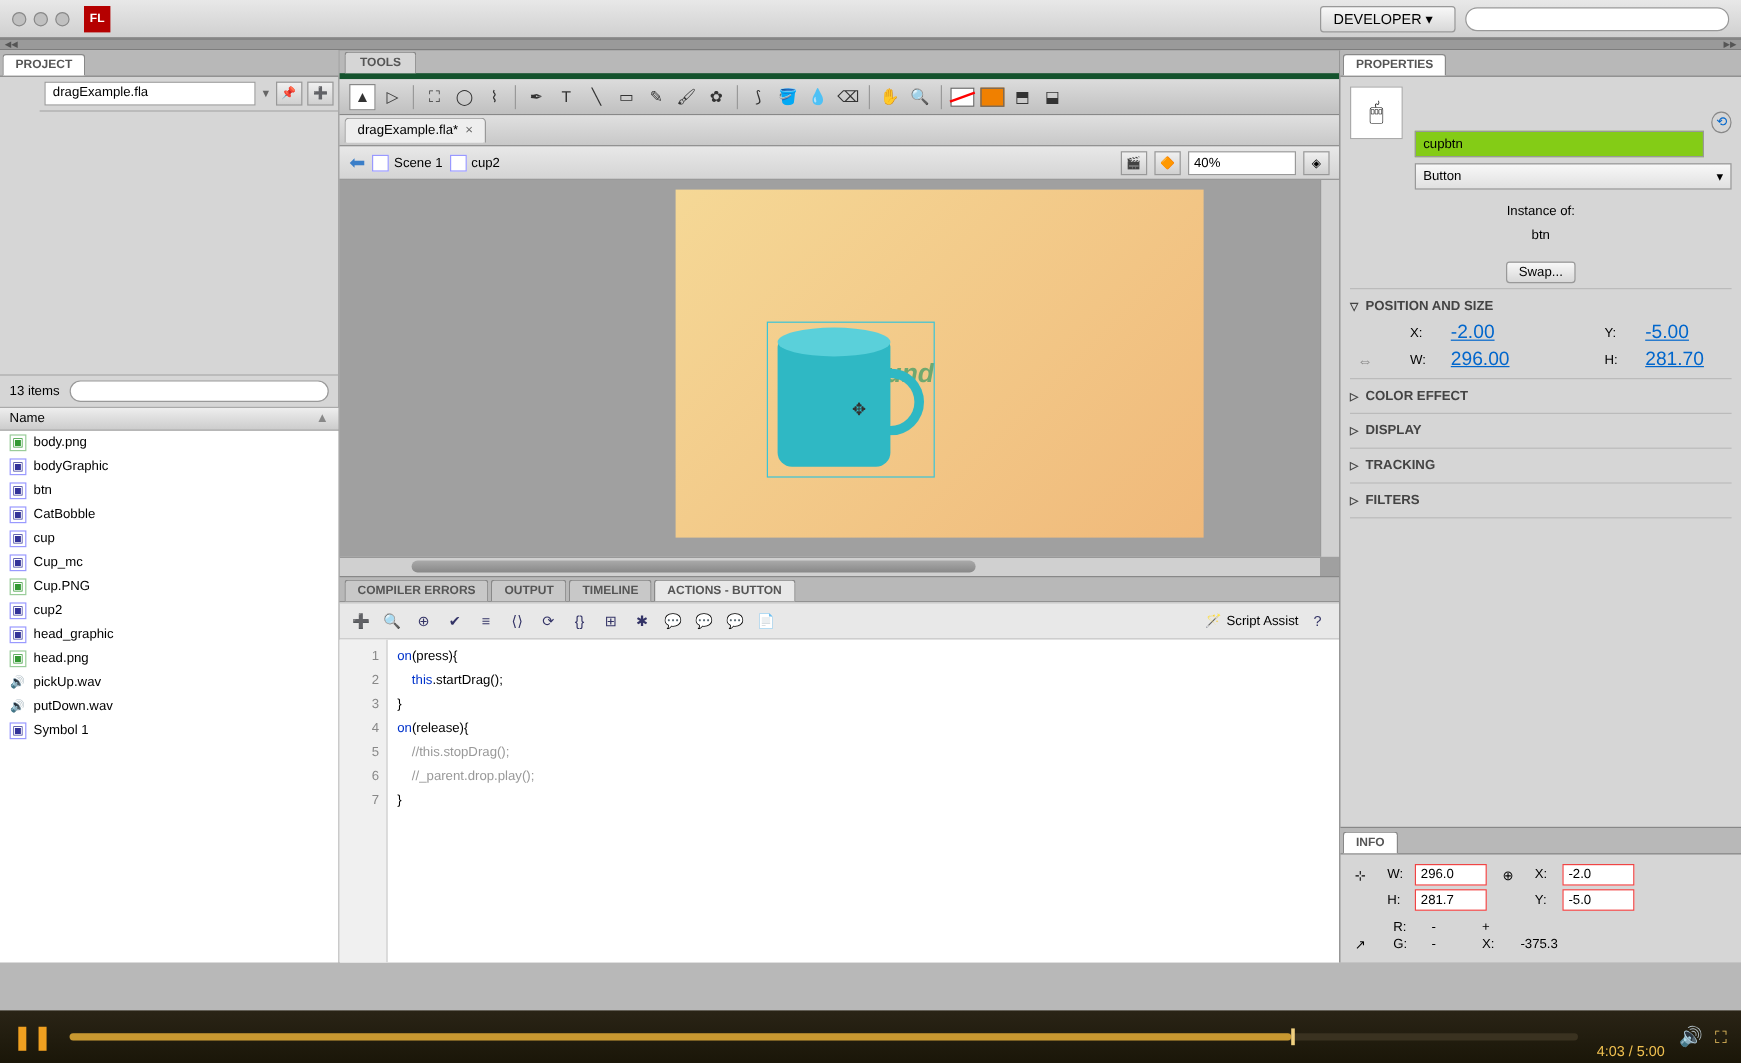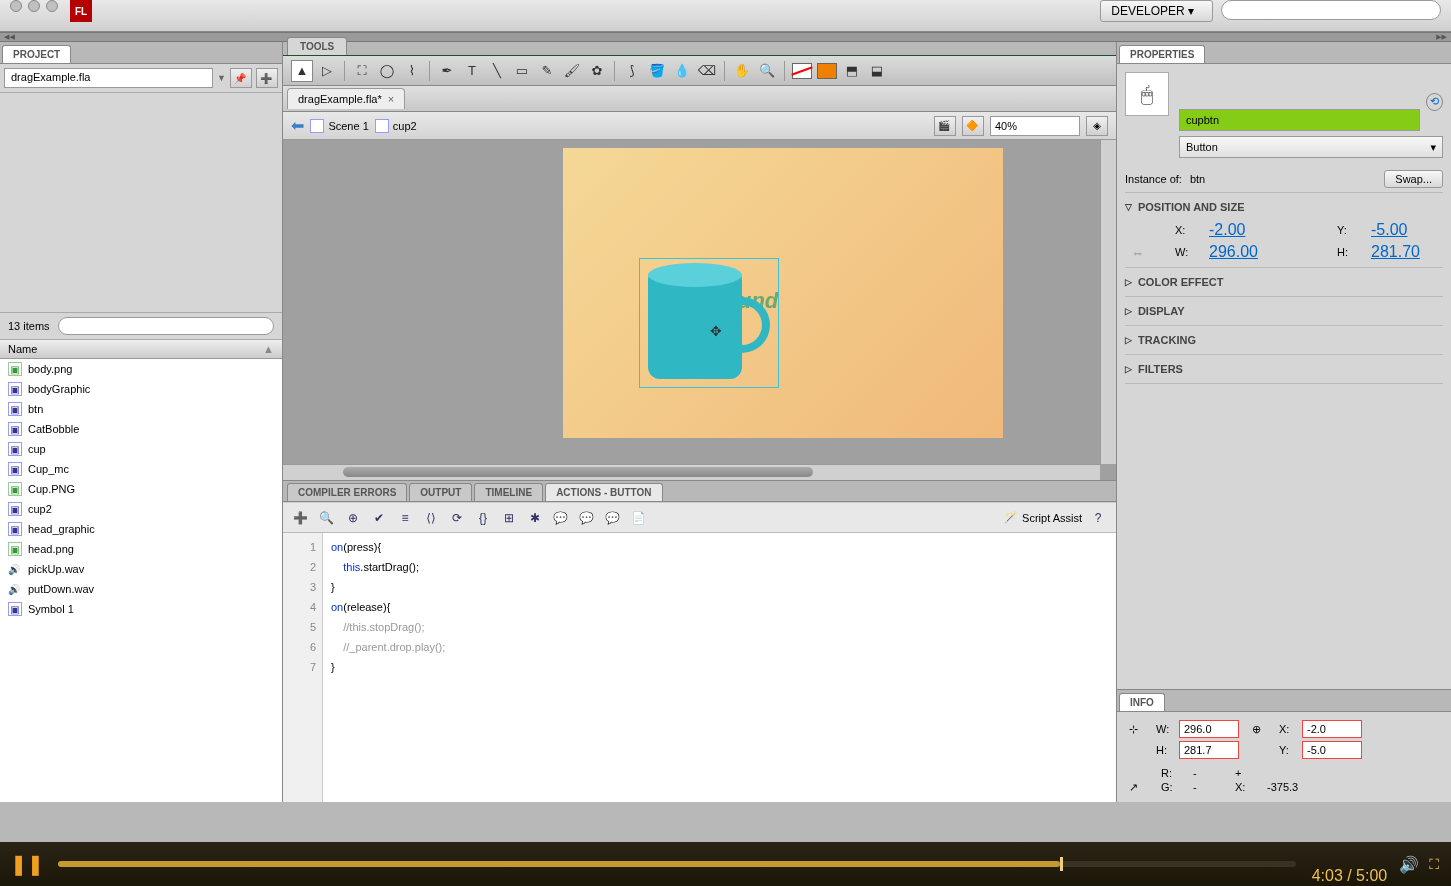--- a/index.html
+++ b/index.html
@@ -1,55 +1,55 @@
 <!DOCTYPE html>
 <html><head>
 <meta charset="utf-8">
 <style>
 * { margin: 0; padding: 0; box-sizing: border-box; font-family: "Lucida Grande", Arial, sans-serif; font-size: 11px; }
 body { width: 1451px; height: 886px; background: #b8b8b8; overflow: hidden; position: relative; }
 
 
-.titlebar { height: 32px; background: linear-gradient(#e8e8e8,#d0d0d0); border-bottom: 1px solid #888; display: flex; align-items: flex-start; padding: 0 10px; }
+.titlebar { height: 32px; background: linear-gradient(#e8e8e8,#d0d0d0); border-bottom: 1px solid #888; display: flex; align-items: center; padding: 0 10px; }
 .traffic { display: flex; gap: 6px; margin-right: 12px; }
 .traffic div { width: 12px; height: 12px; border-radius: 50%; background: #c0c0c0; border: 1px solid #888; }
 .fl-logo { width: 22px; height: 22px; background: #b50000; color: #fff; display: flex; align-items: center; justify-content: center; font-weight: bold; font-size: 10px; }
 .spacer { flex: 1; }
 .workspace-dd { background: linear-gradient(#f8f8f8,#d8d8d8); border: 1px solid #999; padding: 3px 18px 3px 10px; border-radius: 3px; margin-right: 8px; font-size: 12px; cursor: pointer; }
 .search-top { width: 220px; height: 20px; border: 1px solid #999; border-radius: 10px; padding: 2px 8px 2px 22px; background: #fff; position: relative; }
 .search-top::before { content: "🔍"; position: absolute; left: 5px; top: 1px; font-size: 11px; color: #888; }
 
 .resize-bar { height: 10px; background: #9a9a9a; border-top: 1px solid #777; border-bottom: 1px solid #777; display:flex; align-items:center; justify-content: space-between; padding: 0 4px; }
 .resize-bar .tri { font-size: 7px; color: #555; }
 
 
 .main { display: flex; height: 760px; }
 
 
 .left { width: 283px; background: #d6d6d6; display: flex; flex-direction: column; border-right: 1px solid #888; }
 .panel-tab-row { display: flex; background: #b8b8b8; border-bottom: 1px solid #888; height: 22px; align-items: flex-end; }
 .panel-tab { padding: 3px 10px; background: #ffffff; border: 1px solid #888; border-bottom: none; font-size: 10px; font-weight: bold; color: #555; cursor: pointer; border-radius: 3px 3px 0 0; margin-left: 2px; }
 .panel-tab.inactive { background: #c0c0c0; }
-.project-row { padding: 4px; display: flex; align-items: center; gap: 4px; border-bottom: 1px solid #aaa; }
+.project-row { padding: 4px; display: flex; align-items: center; gap: 4px; border-bottom: 1px solid #aaa; margin-left: 33px; }
 .file-dd { flex: 1; background: #fff; border: 1px solid #999; padding: 2px 6px; height: 20px; }
 .icon-btn { width: 22px; height: 20px; border: 1px solid #999; background: linear-gradient(#f0f0f0,#d0d0d0); display:flex; align-items:center; justify-content:center; cursor:pointer; font-size: 10px; }
 .lib-spacer { height: 220px; border-bottom: 1px solid #aaa; }
 .items-row { display: flex; align-items: center; padding: 4px 8px; gap: 8px; border-bottom: 1px solid #aaa; }
 .items-row input { flex: 1; height: 18px; border: 1px solid #999; border-radius: 9px; padding: 0 18px; }
 .name-header { background: linear-gradient(#eee,#ccc); padding: 3px 8px; border-bottom: 1px solid #999; font-size: 11px; display:flex; justify-content:space-between; }
 .lib-items { flex: 1; background: #fff; overflow: auto; }
 .lib-item { display: flex; align-items: center; padding: 3px 8px; gap: 6px; cursor: pointer; }
 .lib-icon { width: 14px; height: 14px; display:inline-flex; align-items:center; justify-content:center; font-size:10px; }
 .lib-icon.bmp { background:#fff; border:1px solid #9c9; color:#393; }
 .lib-icon.mc { background:#fff; border:1px solid #99f; color:#339; }
 .lib-icon.snd { color:#666; }
 
 
 .center { flex: 1; display: flex; flex-direction: column; background: #b8b8b8; }
-.tools-header { height: 14px; display: flex; align-items: flex-end; padding-left: 4px; border-bottom: 1px solid #14532d; }
+.tools-header { height: 24px; display: flex; align-items: flex-end; padding-left: 4px; border-bottom: 5px solid #14532d; }
 .tools-tab { padding: 3px 12px; background: #d6d6d6; border: 1px solid #888; border-bottom: none; font-size: 10px; font-weight: bold; color: #555; border-radius: 3px 3px 0 0; }
 .toolbar { height: 30px; background: linear-gradient(#dcdcdc,#c0c0c0); border-bottom: 1px solid #888; display: flex; align-items: center; padding: 0 8px; gap: 3px; }
 .tool { width: 22px; height: 22px; display:flex; align-items:center; justify-content:center; border: 1px solid transparent; cursor:pointer; font-size: 13px; color:#333; }
 .tool.sel { background: #fff; border: 1px solid #888; }
 .tool-sep { width: 1px; height: 20px; background: #999; margin: 0 3px; }
 .color-swatch { width: 20px; height: 16px; border: 1px solid #666; }
 
 .doc-tab-row { height: 26px; background: linear-gradient(#e0e0e0,#c8c8c8); border-bottom: 1px solid #888; display: flex; align-items: center; padding-left: 4px; }
 .doc-tab { padding: 4px 10px; background: #eee; border: 1px solid #999; border-bottom:none; border-radius: 4px 4px 0 0; display:flex; align-items:center; gap:6px; font-size: 11px; }
 .doc-close { font-size: 11px; color: #666; cursor:pointer; }
@@ -89,42 +89,42 @@
 
 
 .right { width: 335px; background: #d6d6d6; border-left: 1px solid #888; display: flex; flex-direction: column; }
 .prop-body { padding: 8px; flex: 1; }
 .prop-top { display:flex; gap:10px; align-items:flex-start; margin-bottom: 8px; }
 .prop-icon { width: 44px; height: 44px; background: #fff; border:1px solid #aaa; display:flex; align-items:center; justify-content:center; font-size: 20px; }
 .prop-fields { flex:1; display:flex; flex-direction:column; gap:5px; }
 .prop-input { height: 22px; border:1px solid #999; background:#84cc16; padding: 0 6px; width: 100%; margin-top: 37px; }
 .prop-dd { height: 22px; border:1px solid #999; background: linear-gradient(#f8f8f8,#e0e0e0); padding: 0 6px; width: 100%; display:flex; align-items:center; justify-content:space-between; cursor:pointer; }
 .circ-arrow { width:18px; height:18px; border:1px solid #888; border-radius:50%; color:#06c; display:flex; align-items:center; justify-content:center; cursor:pointer; font-size:11px; }
-.instance-row { display:flex; align-items:center; gap:8px; padding: 4px 0; border-bottom: 1px solid #bbb; }
+.instance-row { display:flex; align-items:center; gap:8px; padding: 4px 0; border-bottom: 1px solid #bbb; flex-direction: column; }
 .swap-btn { padding: 2px 10px; background: linear-gradient(#f8f8f8,#d8d8d8); border:1px solid #999; border-radius:3px; cursor:pointer; }
 .section { border-bottom: 1px solid #bbb; padding: 6px 0; }
 .section-hdr { display:flex; align-items:center; gap:6px; font-weight:bold; font-size:11px; color:#444; cursor:pointer; padding: 2px 0; }
 .section-hdr .arr { font-size: 9px; }
 .pos-grid { display:grid; grid-template-columns: 40px 30px 80px 40px 30px 80px; gap: 4px; align-items:center; padding: 6px 0 0 6px; }
 .link-val { color: #0066cc; text-decoration: underline; cursor:pointer; font-size: 16px; }
 .lock-ic { color:#888; font-size:13px; }
 
 .info-panel { border-top: 1px solid #888; }
 .info-body { padding: 8px 12px; font-size: 11px; }
 .info-grid { display:grid; grid-template-columns: 24px 20px 70px 24px 20px 70px; gap: 3px; align-items:center; }
 .info-input { height: 18px; border:1px solid #ef4444; background:#fff; padding: 0 4px; width: 60px; }
 .info-rgb { margin-top: 8px; display:grid; grid-template-columns: 30px 30px 40px 30px 60px; gap:2px; }
 
 
 .footer { position:absolute; bottom:0; left:0; right:0; height: 44px; background: linear-gradient(#2a2416,#1a1608); display:flex; align-items:center; padding: 0 12px; color: #e8c060; }
 .play-btn { width: 30px; height: 30px; display:flex; align-items:center; justify-content:center; font-size: 20px; color: #f0a020; cursor:pointer; }
 .progress { flex:1; height: 6px; background: #3a3220; margin: 0 16px; position:relative; border-radius:3px; cursor:pointer; }
 .progress .fill { position:absolute; left:0; top:0; bottom:0; width: 81%; background: #c89830; border-radius:3px; }
 .progress .handle { position:absolute; left: 81%; top:-4px; width: 3px; height: 14px; background:#f0d080; }
-.time { font-size: 16px; color: #f0c050; margin-right: 12px; margin-top: 24px; }
+.time { font-size: 12px; color: #f0c050; margin-right: 12px; margin-top: 24px; }
 .vol { font-size: 16px; margin-right: 10px; cursor:pointer; }
 .full { font-size: 14px; cursor:pointer; }
 </style>
 </head>
 <body>
 
 <div class="titlebar">
   <div class="traffic">
     <div></div>
     <div></div>

